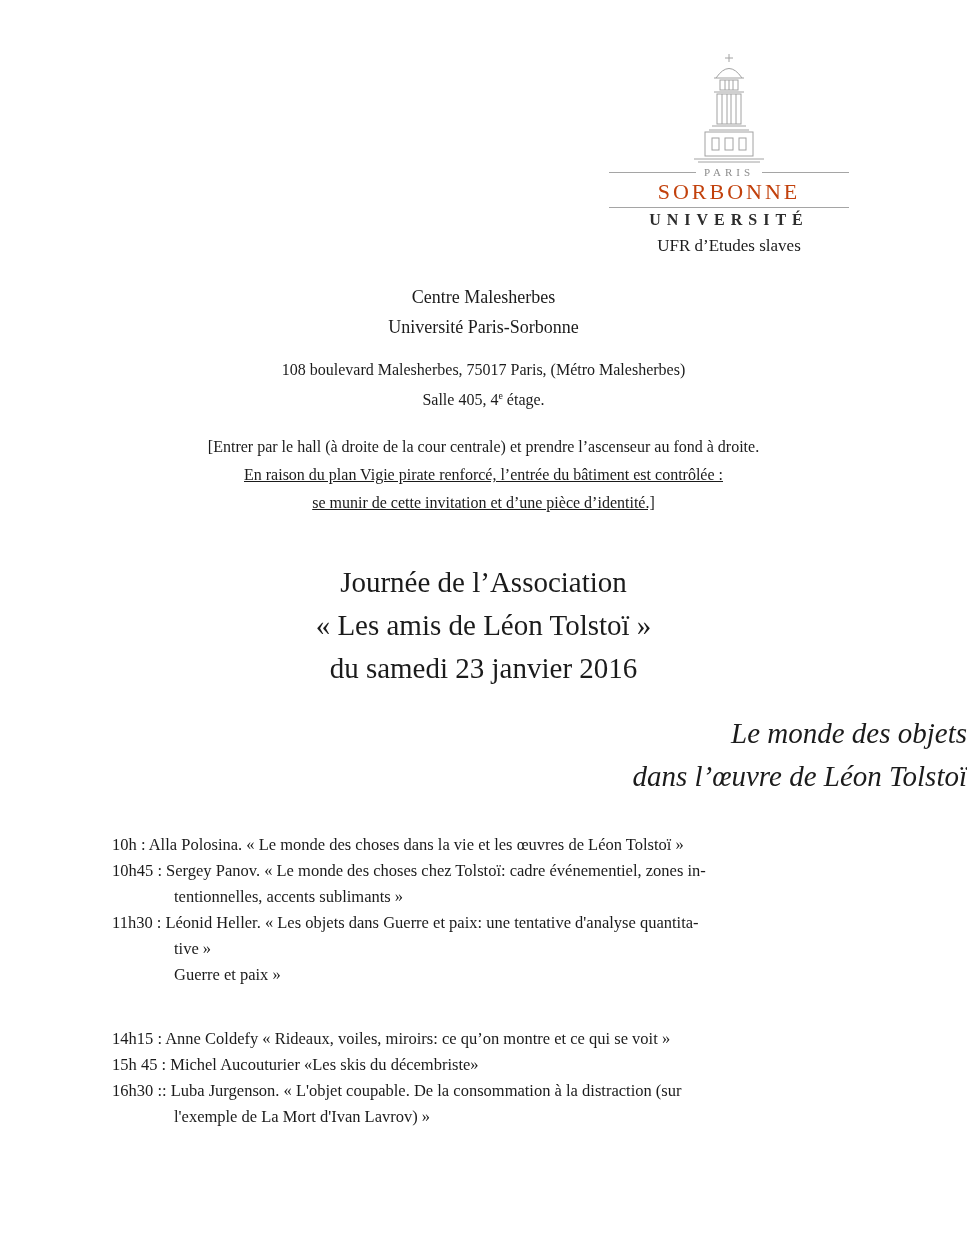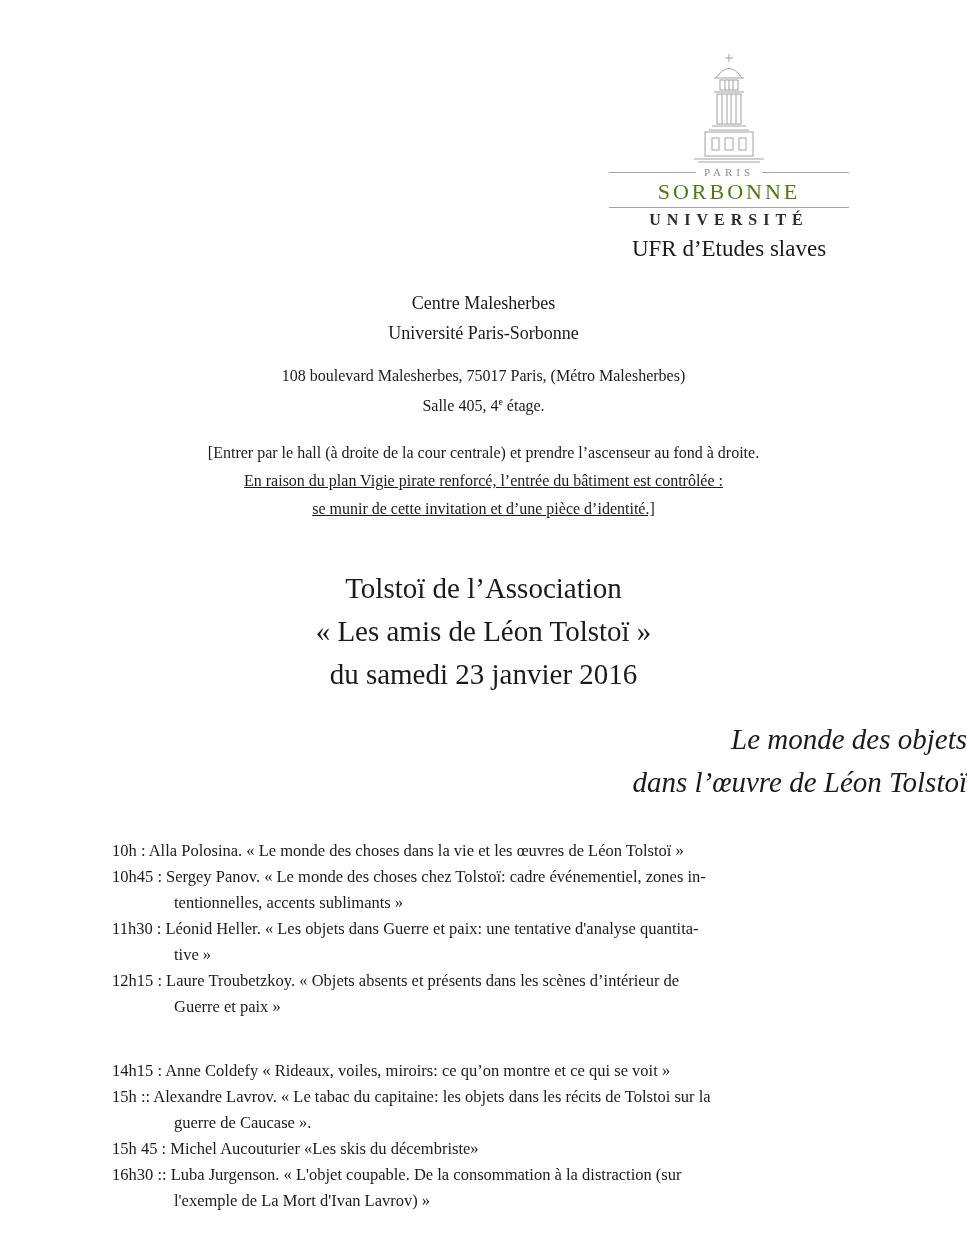--- a/index.html
+++ b/index.html
@@ -32,34 +32,34 @@
   }
   .logo-rule { flex: 1; height: 0; border-top: 1px solid #a5a5a5; }
   .logo-paris {
     font-size: 11px;
     letter-spacing: 4px;
     color: #8d8d8d;
   }
   .logo-sorbonne {
     font-size: 22px;
     letter-spacing: 3px;
-    color: #4d7c0f;
+    color: #c2410c;
     margin-top: 1px;
     border-bottom: 1px solid #a5a5a5;
     padding-bottom: 2px;
   }
   .logo-universite {
     font-size: 16px;
     font-weight: bold;
     letter-spacing: 6px;
     color: #2c2c2c;
     margin-top: 3px;
   }
   .logo-ufr {
-    font-size: 23px;
+    font-size: 17px;
     color: #1b1b1b;
     margin-top: 7px;
   }
 
   
   .header-block {
     text-align: center;
     margin-top: 26px;
     font-size: 18px;
     line-height: 30px;
@@ -156,21 +156,21 @@
     <div><span>Salle 405, 4</span><sup>e</sup><span> étage.</span></div>
   </div>
 
   <div class="notice-block">
     <div>[Entrer par le hall (à droite de la cour centrale) et prendre l’ascenseur au fond à droite.</div>
     <div class="underlined">En raison du plan Vigie pirate renforcé, l’entrée du bâtiment est contrôlée :</div>
     <div class="underlined">se munir de cette invitation et d’une pièce d’identité.]</div>
   </div>
 
   <div class="title-block">
-    <div>Tolstoï de l’Association</div>
+    <div>Journée de l’Association</div>
     <div>« Les amis de Léon Tolstoï »</div>
     <div>du samedi 23 janvier 2016</div>
   </div>
 
   <div class="subtitle-block">
     <div>Le monde des objets</div>
     <div>dans l’œuvre de Léon Tolstoï</div>
   </div>
 
   <div class="program">
@@ -183,32 +183,27 @@
       <span class="pline"><span>10h45 :  Sergey Panov. « Le monde des choses chez Tolstoï: cadre événementiel, zones in-</span></span>
       <span class="pline cont"><span>tentionnelles, accents sublimants »</span></span>
     </div>
 
     <div class="pitem">
       <span class="pline"><span>11h30 : Léonid Heller. « Les objets dans </span><span class="it">Guerre et paix</span><span>: une tentative d'analyse quantita-</span></span>
       <span class="pline cont"><span>tive »</span></span>
     </div>
 
     <div class="pitem">
-      <span class="pline"><span>12h15 : Laure Troubetzkoy. « Objets absents et présents dans les scènes d’intérieur de</span></span>
       <span class="pline cont"><span class="it">Guerre et paix</span><span> »</span></span>
     </div>
 
     <div class="pitem gap-top">
       <span class="pline"><span>14h15 : Anne Coldefy « Rideaux, voiles, miroirs: ce qu’on montre et ce qui se voit »</span></span>
     </div>
 
-    <div class="pitem">
-      <span class="pline"><span>15h :: Alexandre Lavrov. « Le tabac du capitaine: les objets dans les récits de Tolstoi sur la</span></span>
-      <span class="pline cont"><span>guerre de Caucase ».</span></span>
-    </div>
 
     <div class="pitem">
       <span class="pline"><span>15h 45 : Michel Aucouturier «Les skis du décembriste»</span></span>
     </div>
 
     <div class="pitem">
       <span class="pline"><span>16h30 :: Luba Jurgenson. « L'objet coupable. De la consommation à la distraction (sur</span></span>
       <span class="pline cont"><span>l'exemple de </span><span class="it">La Mort d'Ivan Lavrov</span><span>) »</span></span>
     </div>
 

